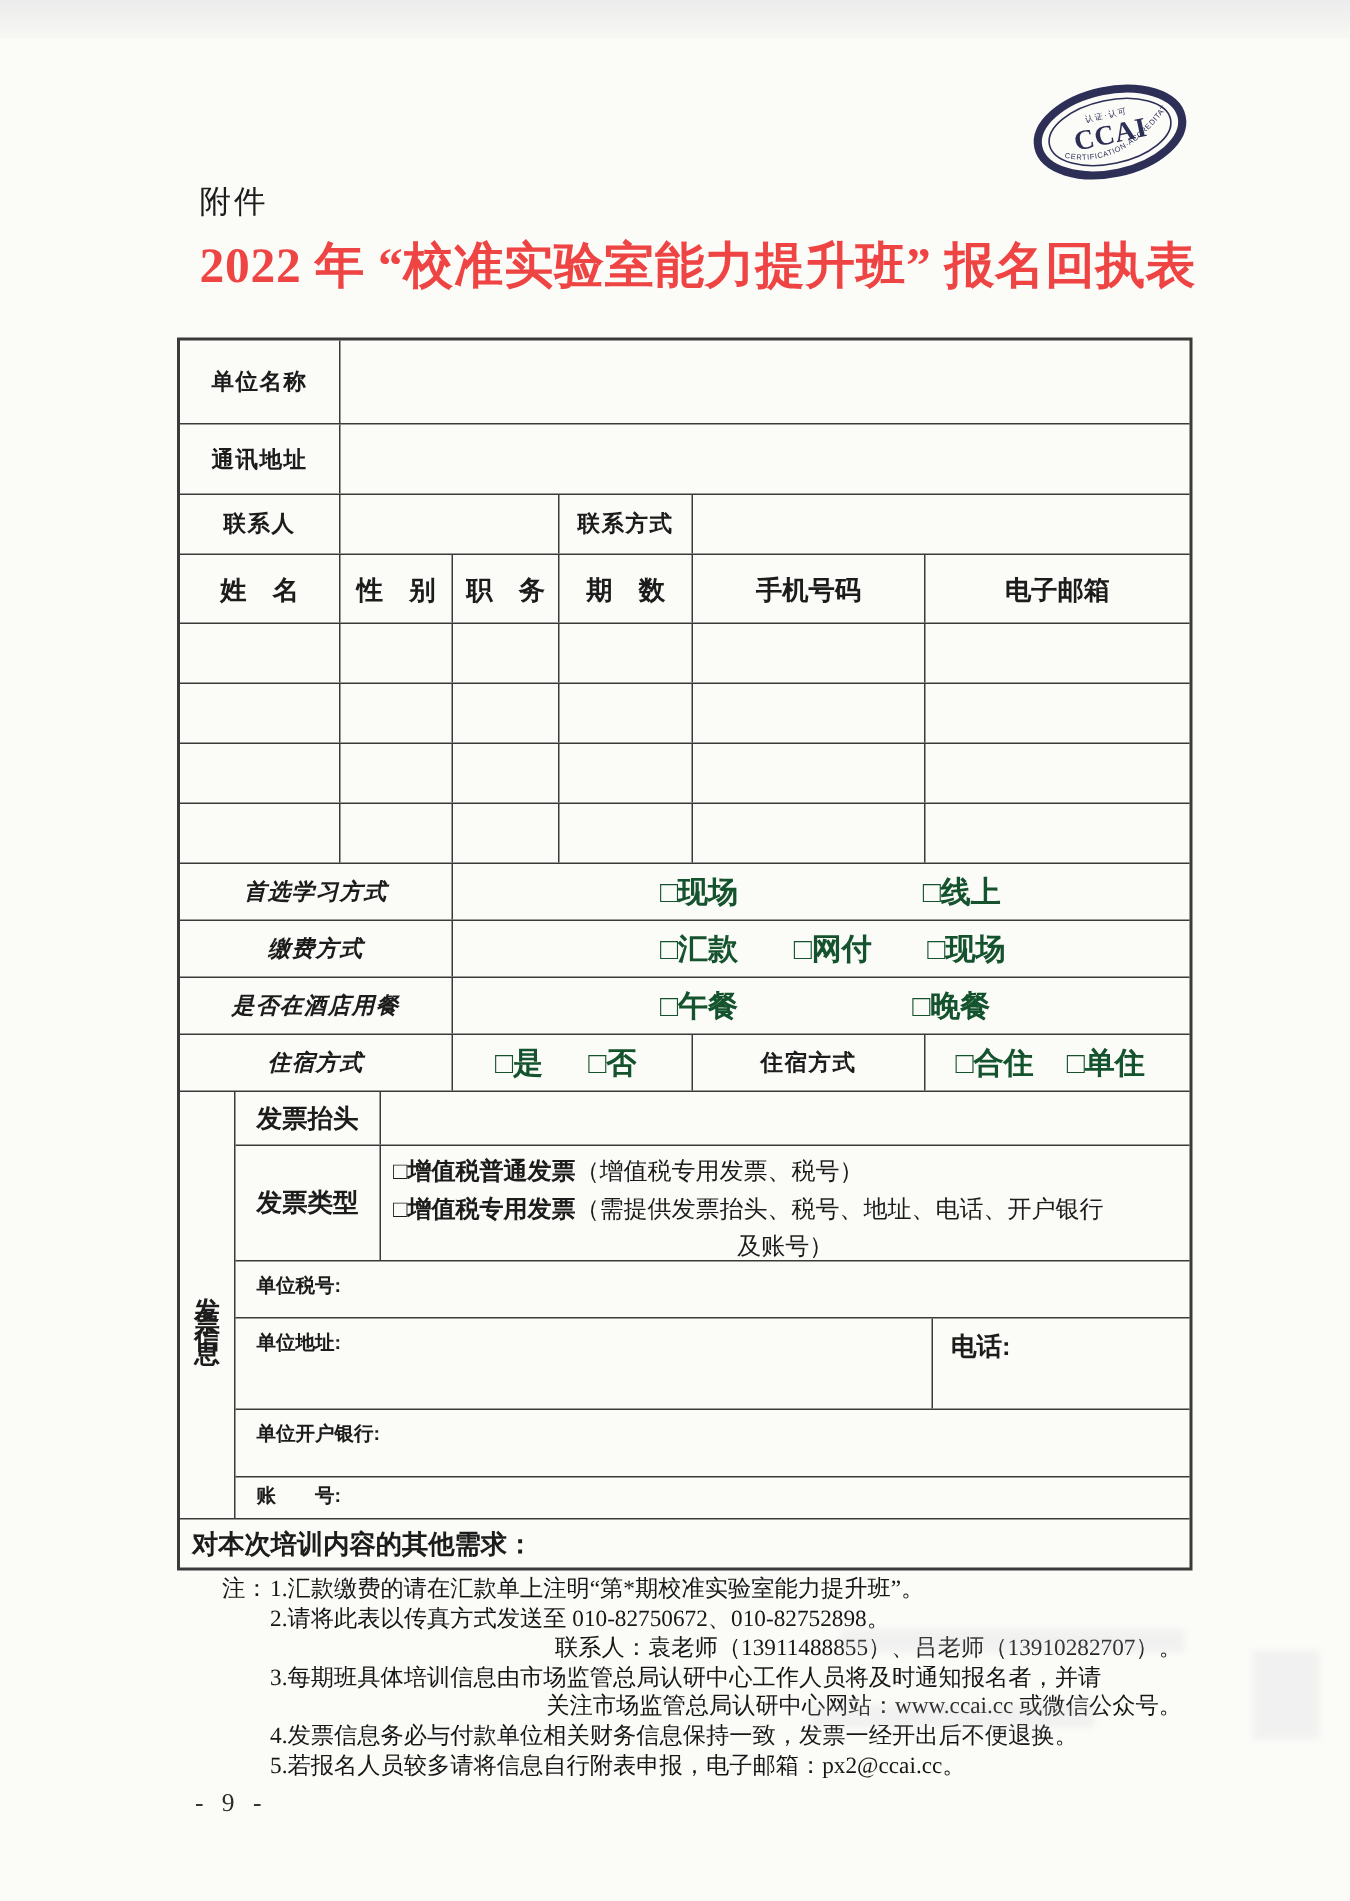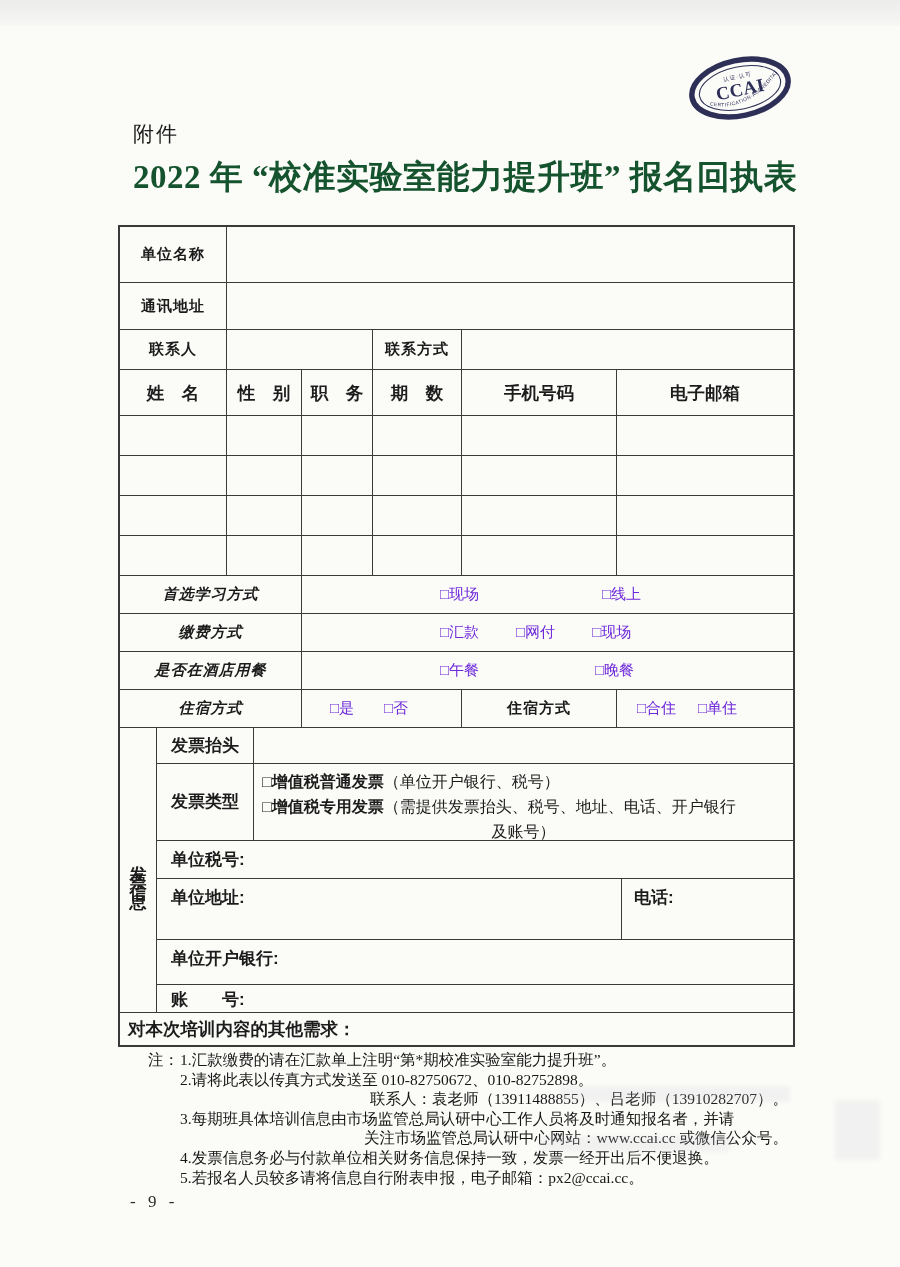--- a/index.html
+++ b/index.html
@@ -10,53 +10,53 @@
     color:#1c1c1c;
   }
   .scan-band{position:absolute;left:0;top:0;width:900px;height:26px;
     background:linear-gradient(#ececec,#f7f7f4);}
   .artifact{position:absolute;background:#c9c9d2;opacity:.18;filter:blur(2px);border-radius:3px;}
 
   
   .attachment{position:absolute;left:133px;top:120px;font-size:21px;font-weight:500;letter-spacing:2px;}
   .doc-title{position:absolute;left:133px;top:155px;width:700px;
     font-family:"Liberation Serif", serif;font-weight:700;font-size:33px;letter-spacing:.5px;
-    color:#14532d;white-space:nowrap;}
+    color:#ef4444;white-space:nowrap;}
 
   
   .logo{position:absolute;left:684px;top:50px;width:112px;height:76px;}
 
   
   .tbl{position:absolute;left:118px;top:225px;width:677px;box-sizing:border-box;
     border:2px solid #3a3a3a;}
   .trow{display:flex;border-bottom:1.6px solid #3a3a3a;box-sizing:border-box;}
   .trow:last-child{border-bottom:none;}
   .c{box-sizing:border-box;border-right:1.6px solid #3a3a3a;display:flex;align-items:center;}
   .c:last-child{border-right:none;}
   .lab{justify-content:center;font-weight:600;font-size:15px;letter-spacing:1px;}
   .lab-b{font-weight:700;}
   .hcell{justify-content:center;font-weight:700;font-size:17.5px;}
-  .opt{font-family:"Liberation Serif", serif;font-size:15px;color:#6d28d9;white-space:nowrap;}
+  .opt{font-family:"Liberation Serif", serif;font-size:20px;color:#14532d;white-space:nowrap;font-weight:bold;}
   .optrow{display:flex;align-items:center;}
 
   .w1{width:107px;} .w2{width:75px;} .w3{width:71px;} .w4{width:89px;}
   .w5{width:155px;} .w6{flex:1;}
   .wlab{width:182px;font-style:italic;} .wrest{flex:1;}
 
   
   .strip{width:37px;justify-content:center;}
   .strip span{writing-mode:vertical-rl;text-orientation:upright;font-weight:600;
     font-size:17px;letter-spacing:9px;}
   .inv-body{flex:1;display:flex;flex-direction:column;}
   .inv-sub{display:flex;border-bottom:1.6px solid #3a3a3a;box-sizing:border-box;}
   .inv-sub:last-child{border-bottom:none;}
   .inv-lab{width:97px;box-sizing:border-box;border-right:1.6px solid #3a3a3a;
     display:flex;align-items:center;justify-content:center;font-weight:600;font-size:17px;}
   .inv-val{flex:1;display:flex;align-items:center;}
-  .field{align-items:flex-start;padding:7px 0 0 14px;font-weight:600;font-size:17px;}
+  .field{align-items:flex-start;padding:7px 0 0 14px;font-weight:600;font-size:13px;}
   .inv-type-opts{flex:1;padding:5px 8px 0 8px;font-size:16px;line-height:25px;}
   .inv-type-opts .main{font-weight:700;}
   .inv-type-opts .note{font-family:"Liberation Serif", serif;font-weight:400;}
   .cont-line{text-align:center;font-family:"Liberation Serif", serif;}
   .phone-cell{width:172px;box-sizing:border-box;border-left:1.6px solid #3a3a3a;
     display:flex;align-items:flex-start;padding:7px 0 0 12px;font-weight:600;font-size:17px;}
   .other-needs{padding-left:8px;font-weight:700;font-size:17.5px;}
 
   
   .notes{position:absolute;left:148px;top:1050px;width:640px;
@@ -195,21 +195,21 @@
       <span>发票信息</span>
     </div>
     <div class="inv-body">
       <div class="inv-sub" style="height:36px">
         <div class="inv-lab">发票抬头</div>
         <div class="inv-val"></div>
       </div>
       <div class="inv-sub" style="height:77px">
         <div class="inv-lab">发票类型</div>
         <div class="inv-type-opts">
-          <div><span class="main">□增值税普通发票</span><span class="note">（单位开户银行、税号）</span></div>
+          <div><span class="main">□增值税普通发票</span><span class="note">（增值税专用发票、税号）</span></div>
           <div><span class="main">□增值税专用发票</span><span class="note">（需提供发票抬头、税号、地址、电话、开户银行</span></div>
           <div class="cont-line">及账号）</div>
         </div>
       </div>
       <div class="inv-sub" style="height:38px">
         <div class="inv-val field">单位税号:</div>
       </div>
       <div class="inv-sub" style="height:62px">
         <div class="inv-val field">单位地址:</div>
         <div class="phone-cell">电话:</div>

